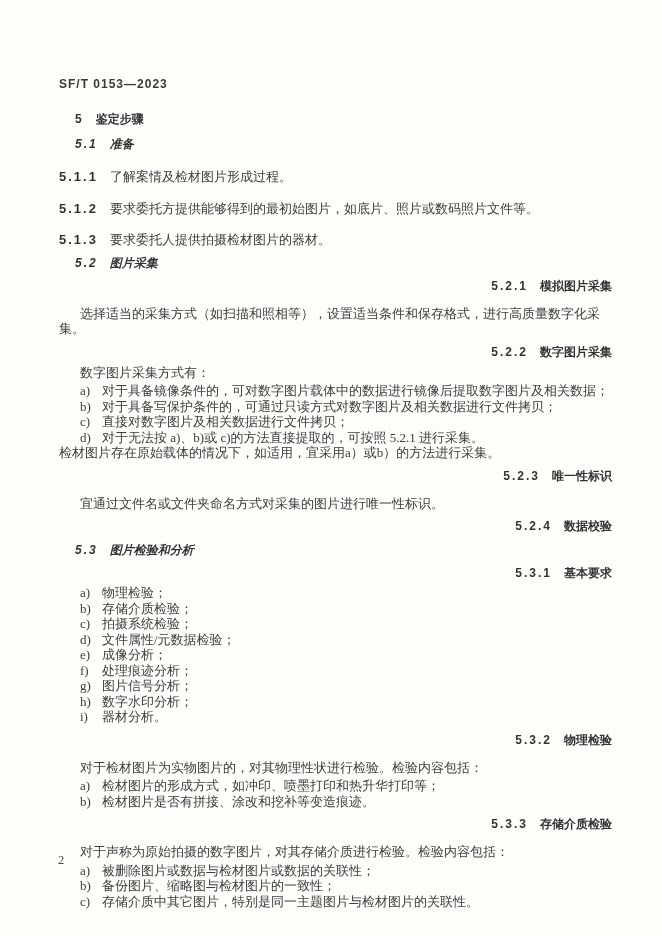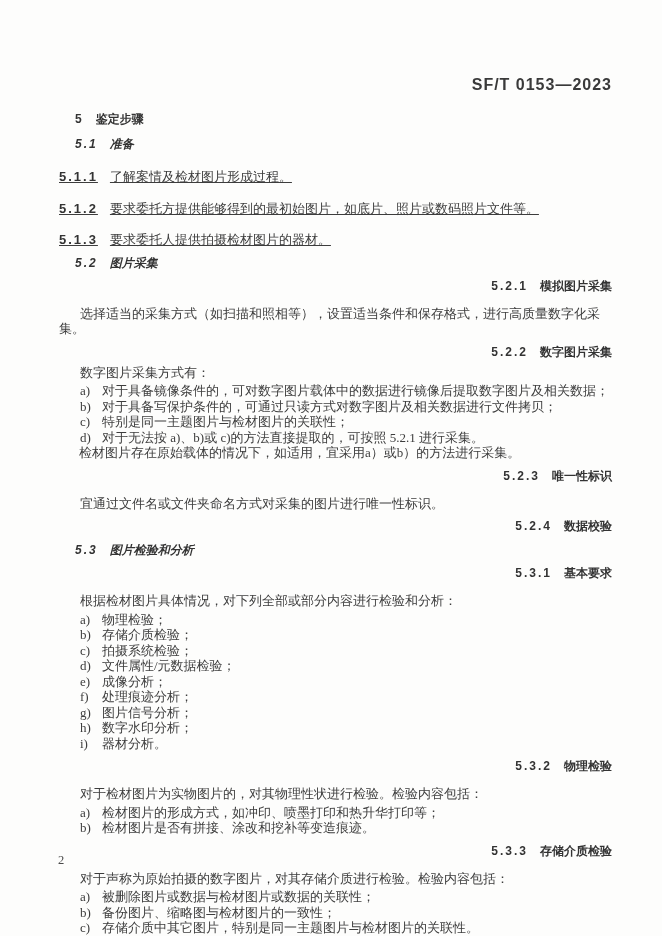--- a/index.html
+++ b/index.html
@@ -17,25 +17,24 @@
     font-family: "Liberation Serif", "DejaVu Serif", serif;
     font-size: 13px;
     line-height: 15.5px;
     overflow: hidden;
     box-sizing: border-box;
     padding: 77px 50px 0 59px;
   }
   .running-header {
     font-family: "Liberation Sans", "DejaVu Sans", sans-serif;
     font-weight: 600;
-    font-size: 16px;
+    font-size: 12px;
     letter-spacing: 1px;
     color: #3a3a3a;
     height: 16px;
-    text-align: right;
   }
   .h-clause, .h2, .h3 {
     font-family: "Liberation Sans", "DejaVu Sans", sans-serif;
     font-weight: 700;
     font-size: 12px;
     line-height: 17px;
     color: #333333;
     white-space: nowrap;
     margin-left: 16px;
   }
@@ -45,40 +44,39 @@
   .num {
     letter-spacing: 2px;
     margin-right: 12px;
     font-family: "Liberation Sans", "DejaVu Sans", sans-serif;
     font-weight: 700;
     color: #333333;
   }
   .np {
     margin-top: 16px;
     white-space: nowrap;
-    text-decoration: underline;
   }
   .np .num { font-size: 13px; }
   .group-5-1 { margin-top: 5px; }
   .para {
     margin-top: 11px;
     text-indent: 21px;
   }
   .para-tight { margin-top: 4px; }
   .list { margin-top: 3px; }
   .li {
     display: flex;
     margin-left: 21px;
   }
   .li-marker {
     flex: 0 0 22px;
     width: 22px;
   }
   .li-text { flex: 1 1 auto; }
-  .note-para { margin-top: 0; margin-left: 20px; }
+  .note-para { margin-top: 0; }
   .sp-after-h2 { margin-top: 7px; }
   .page-number {
     position: absolute;
     left: 58px;
     top: 853px;
     font-size: 12.5px;
     color: #4a4a4a;
     font-family: "Liberation Serif", "DejaVu Serif", serif;
   }
 </style>
@@ -128,21 +126,21 @@
       <div class="li">
         <span class="li-marker">a)</span>
         <span class="li-text">对于具备镜像条件的，可对数字图片载体中的数据进行镜像后提取数字图片及相关数据；</span>
       </div>
       <div class="li">
         <span class="li-marker">b)</span>
         <span class="li-text">对于具备写保护条件的，可通过只读方式对数字图片及相关数据进行文件拷贝；</span>
       </div>
       <div class="li">
         <span class="li-marker">c)</span>
-        <span class="li-text">特别是同一主题图片与检材图片的关联性；</span>
+        <span class="li-text">直接对数字图片及相关数据进行文件拷贝；</span>
       </div>
       <div class="li">
         <span class="li-marker">d)</span>
         <span class="li-text">对于无法按 a)、b)或 c)的方法直接提取的，可按照 5.2.1 进行采集。</span>
       </div>
     </div>
     <div class="note-para">检材图片存在原始载体的情况下，如适用，宜采用a）或b）的方法进行采集。</div>
 
     <div class="h3 sp-after-h2">
       <span class="num">5.2.3</span><span>唯一性标识</span>
@@ -153,21 +151,20 @@
       <span class="num">5.2.4</span><span>数据校验</span>
     </div>
 
     <div class="h2 sp-after-h2">
       <span class="num">5.3</span><span>图片检验和分析</span>
     </div>
 
     <div class="h3">
       <span class="num">5.3.1</span><span>基本要求</span>
     </div>
-    <div class="para">根据检材图片具体情况，对下列全部或部分内容进行检验和分析：</div>
     <div class="list">
       <div class="li">
         <span class="li-marker">a)</span>
         <span class="li-text">物理检验；</span>
       </div>
       <div class="li">
         <span class="li-marker">b)</span>
         <span class="li-text">存储介质检验；</span>
       </div>
       <div class="li">

